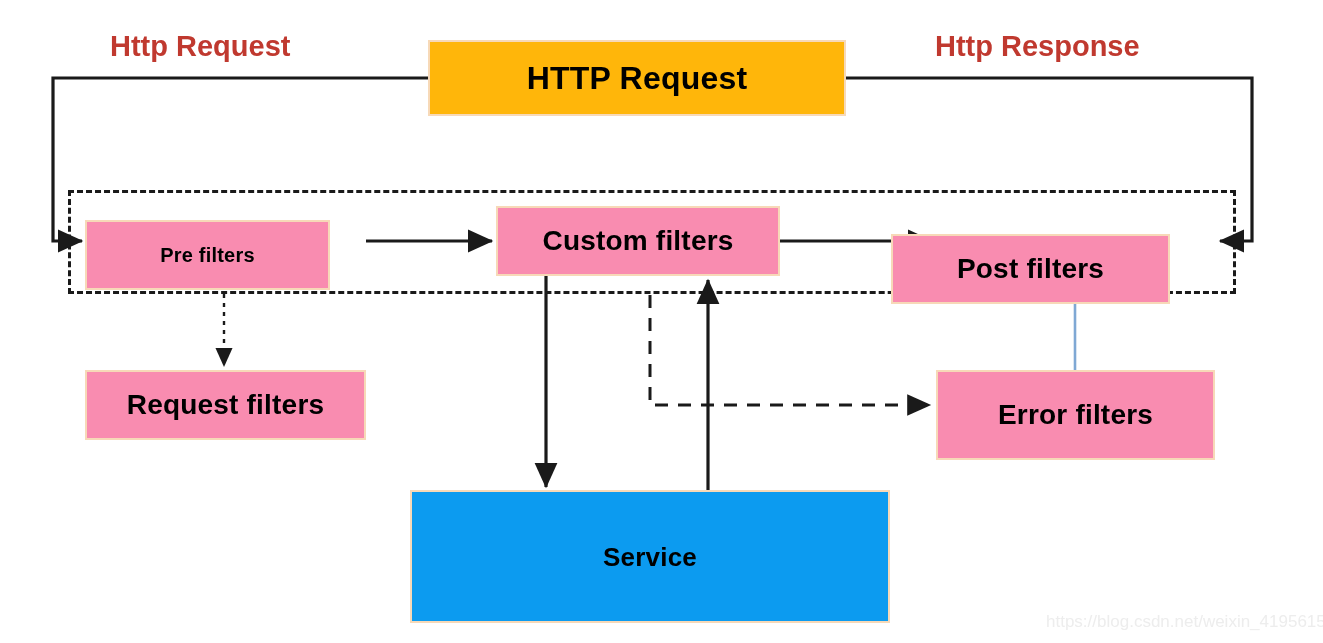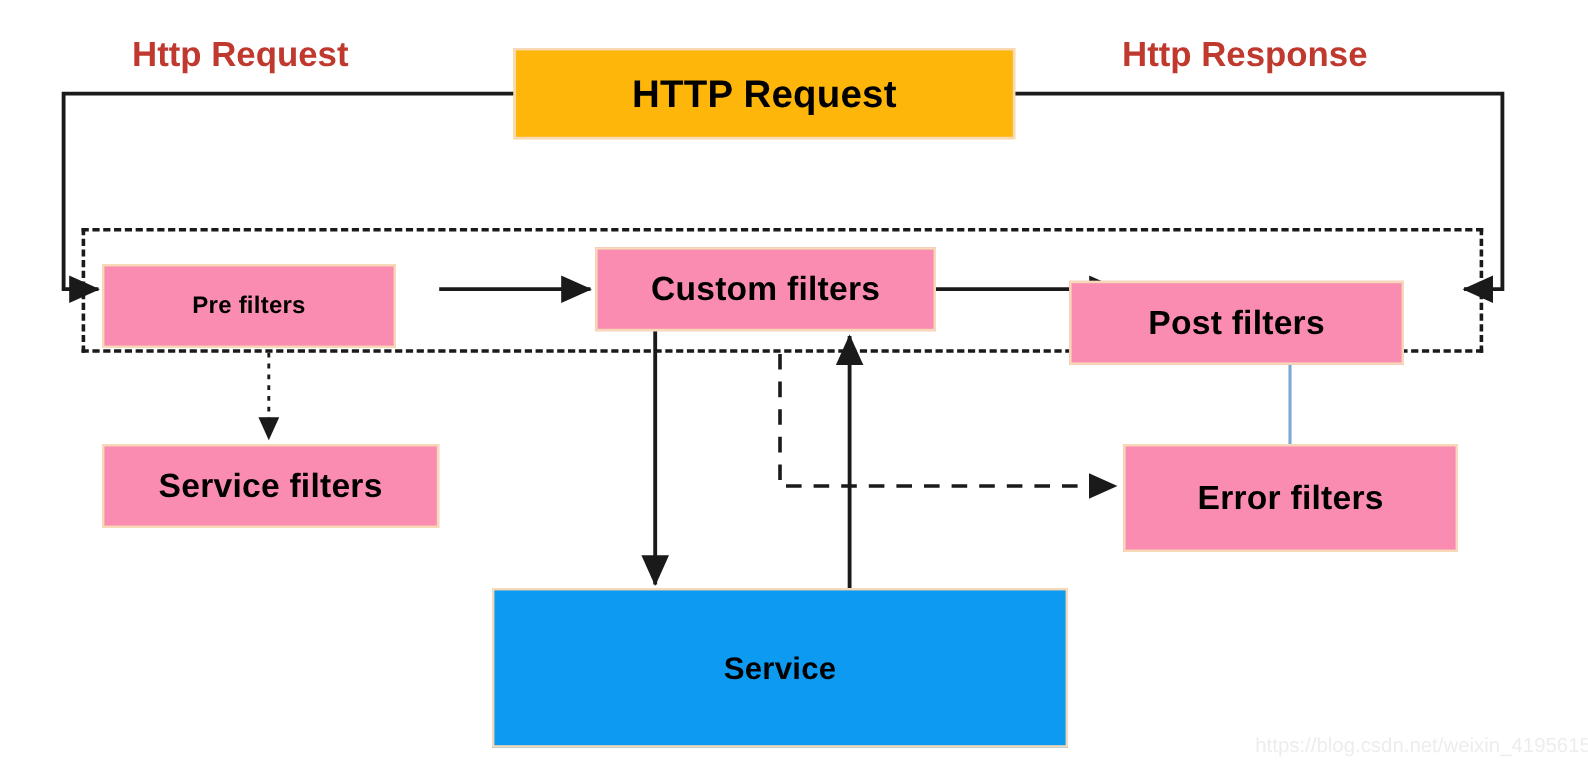--- a/index.html
+++ b/index.html
@@ -115,21 +115,21 @@
   <div class="edge-label" style="left:935px; top:30px;">Http Response</div>
 
   <div class="node node-orange" style="left:428px; top:40px; width:418px; height:76px; font-size:32px;">HTTP Request</div>
 
   <div class="node node-pink" style="left:85px; top:220px; width:245px; height:70px; font-size:20px;">Pre filters</div>
 
   <div class="node node-pink" style="left:496px; top:206px; width:284px; height:70px; font-size:28px;">Custom filters</div>
 
   <div class="node node-pink" style="left:891px; top:206px; width:279px; height:70px; font-size:28px;margin-top:28px;">Post filters</div>
 
-  <div class="node node-pink" style="left:85px; top:370px; width:281px; height:70px; font-size:28px;">Service filters</div>
+  <div class="node node-pink" style="left:85px; top:370px; width:281px; height:70px; font-size:28px;">Request filters</div>
 
   <div class="node node-pink" style="left:936px; top:370px; width:279px; height:90px; font-size:28px;">Error filters</div>
 
   <div class="node node-blue" style="left:410px; top:490px; width:480px; height:133px; font-size:26px;">Service</div>
 
   <div class="watermark" style="left:1046px; top:612px;">https://blog.csdn.net/weixin_41956151</div>
 
 </div>
 
 </body></html>

